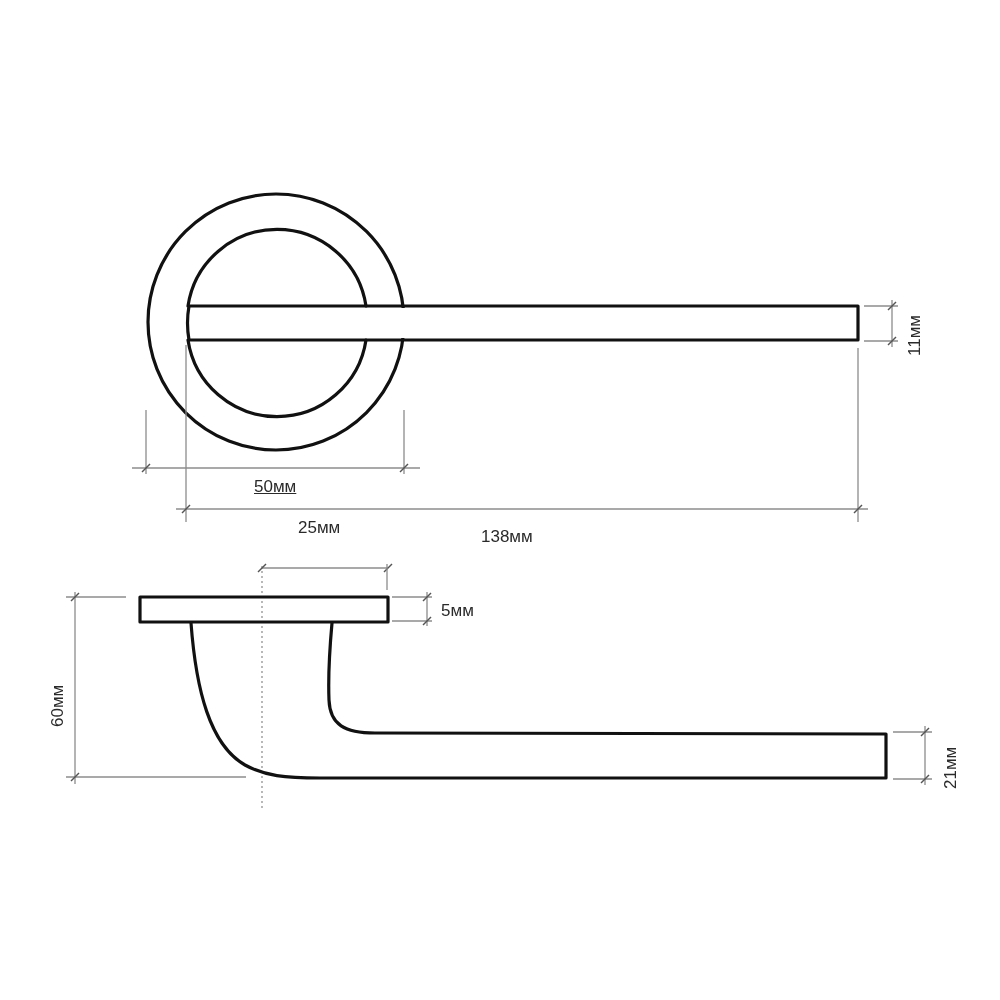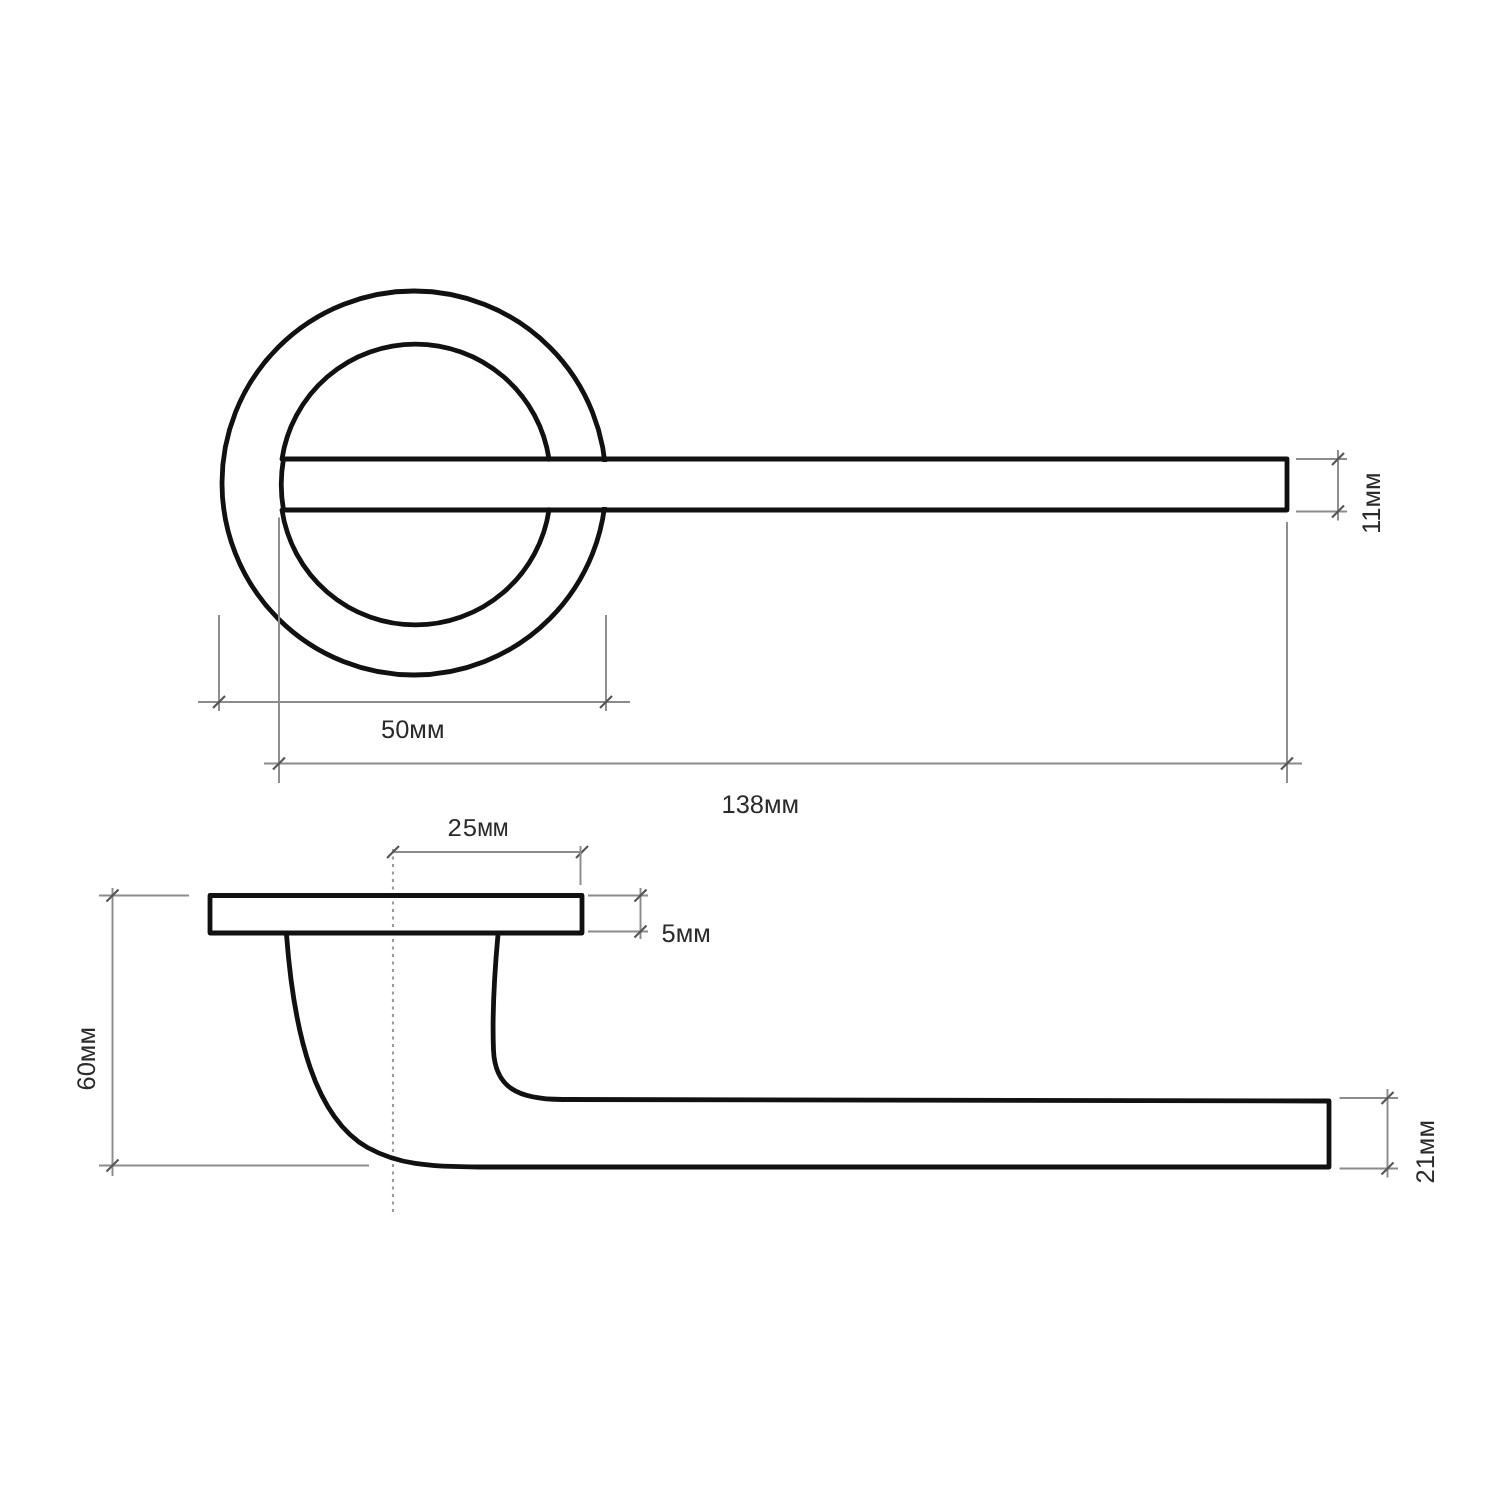--- a/index.html
+++ b/index.html
@@ -119,25 +119,25 @@
     <g>
       <line class="dim" x1="893" y1="732" x2="932" y2="732"></line>
       <line class="dim" x1="893" y1="779" x2="932" y2="779"></line>
       <line class="dim" x1="925" y1="726" x2="925" y2="785"></line>
       <line class="tick" x1="921" y1="736" x2="929" y2="728"></line>
       <line class="tick" x1="921" y1="783" x2="929" y2="775"></line>
     </g>
   </g>
 </svg>
 
-<div class="label" style="left:254px; top:478px;">50мм</div>
+<div class="label" style="left:254px; top:478px;text-decoration:underline;">50мм</div>
 
 <div class="label" style="left:481px; top:528px;">138мм</div>
 
 <div class="label vlabel" style="left:906px; top:356px;">11мм</div>
 
-<div class="label" style="left:298px; top:545px;font-family:Liberation Mono, monospace;">25мм</div>
+<div class="label" style="left:298px; top:519px;">25мм</div>
 
-<div class="label" style="left:441px; top:602px;margin-top:12px;">5мм</div>
+<div class="label" style="left:441px; top:602px;">5мм</div>
 
 <div class="label vlabel" style="left:49px; top:727px;">60мм</div>
 
 <div class="label vlabel" style="left:942px; top:789px;">21мм</div>
 
 </body></html>

